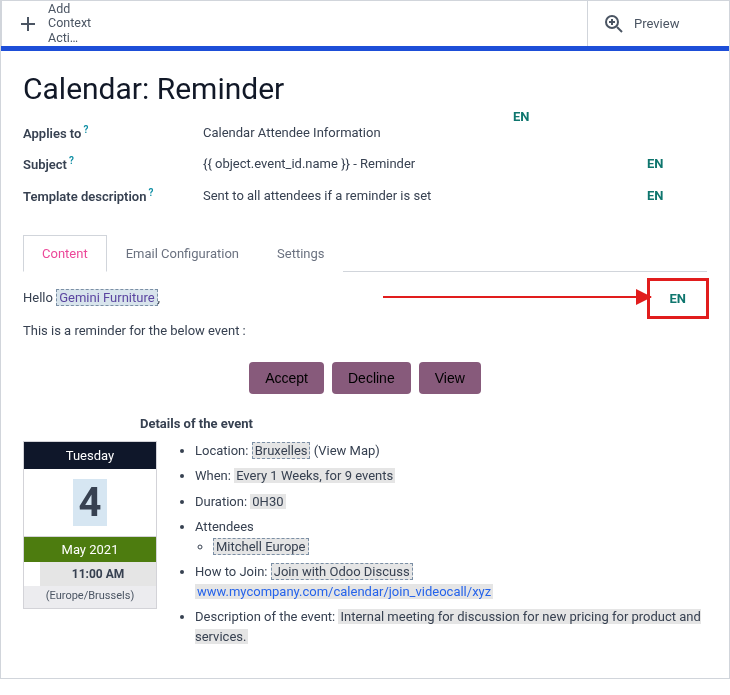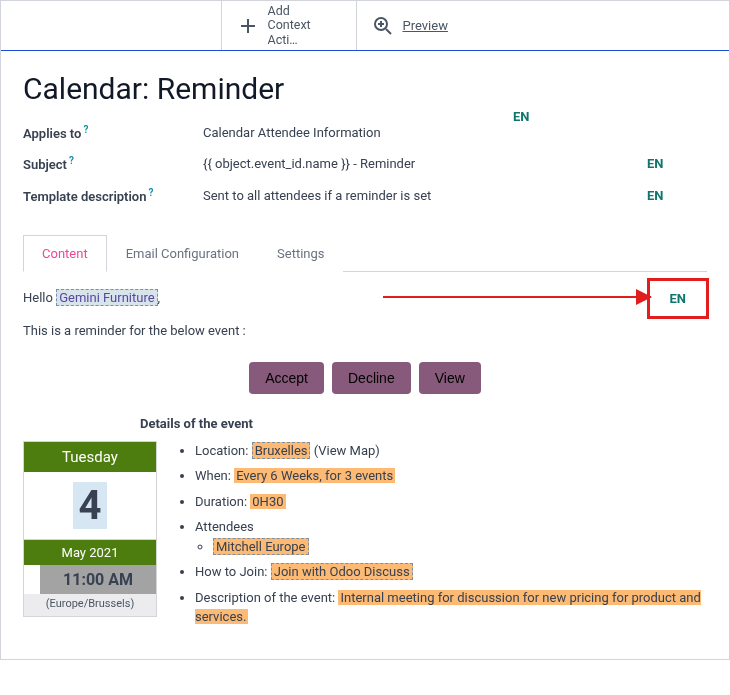--- a/index.html
+++ b/index.html
@@ -8,35 +8,35 @@
     font-family: -apple-system, BlinkMacSystemFont, "Segoe UI", Roboto, "Helvetica Neue", Arial, sans-serif;
     font-size: 13px;
     color: #374151;
     background: #fff;
     width: 730px;
   }
   .frame { border: 1px solid #d1d5db; width: 730px; }
   
   .top-toolbar {
     display: flex;
-    justify-content: center;
-    border-bottom: 1px solid #1d4ed8;
+    justify-content: space-between;
+    border-bottom: 5px solid #1d4ed8;
     height: 50px;
   }
   .tb-cell {
     border-left: 1px solid #d1d5db;
     display: flex;
     align-items: center;
     padding: 0 16px;
     gap: 10px;
     color: #4b5563;
     cursor: pointer;
   }
   .tb-cell.add { width: 135px; }
-  .tb-cell.preview { width: 154px; text-decoration: underline; }
+  .tb-cell.preview { width: 142px; }
   .tb-label-lines { display: flex; flex-direction: column; line-height: 1.15; font-size: 12.5px; }
   .tb-add-svg, .tb-preview-svg { flex-shrink: 0; }
 
   .content-area { padding: 18px 22px 26px 22px; }
 
   .name-label { font-size: 13px; color: #374151; }
   .sup-help { color: #0c8da3; font-size: 10px; vertical-align: super; margin-left: 2px; font-weight: 600; }
   .name-value {
     font-size: 30px;
     color: #111827;
@@ -67,21 +67,21 @@
   .tab.active {
     border-color: #d1d5db;
     border-bottom: 1px solid #fff;
     color: #ec4899;
   }
 
   .body-area { padding: 18px 0 0 0; position: relative; }
   .hello-line { margin-bottom: 18px; }
   .reminder-line { margin-bottom: 24px; }
   .dyn { background: #d8e4ec; border: 1px dashed #7b8fa5; padding: 0 2px; color: #5b45a0; }
-  .dyn2 { background: #fdba74; padding: 0 2px; color: #374151; }
+  .dyn2 { background: #e5e5e5; padding: 0 2px; color: #374151; }
   .dotted { border: 1px dashed #7b8fa5; padding: 0 2px; }
 
   .en-corner {
     position: absolute;
     right: -2px;
     top: 6px;
     border: 3px solid #e11d1d;
     padding: 10px 20px;
     color: #0f766e;
     font-weight: 700;
@@ -113,25 +113,25 @@
     font-size: 14px;
     cursor: pointer;
     border: none;
     text-align: right;
   }
 
   .details-heading { font-weight: 700; margin-left: 117px; margin-bottom: 10px; }
 
   .details-flex { display: flex; gap: 20px; align-items: flex-start; }
   .cal-widget { width: 134px; text-align: center; border: 1px solid #d3d3d8; }
-  .cal-dow { background: #4d7c0f; color: #fff; padding: 6px 4px; font-size: 15px; }
+  .cal-dow { background: #0f172a; color: #fff; padding: 6px 4px; font-size: 13px; }
   .cal-day { font-size: 40px; font-weight: 700; padding: 10px 0; border-bottom: 1px solid #d3d3d8; }
   .cal-day span { background: #d6e6f2; padding: 0 6px; }
   .cal-month { background: #4d7c0f; color: #fff; padding: 5px 0; font-size: 13px; }
-  .cal-time { background: #a3a3a3; padding: 5px 0; font-weight: 700; font-size: 16px; margin-left: 16px; }
+  .cal-time { background: #e5e5e5; padding: 5px 0; font-weight: 700; font-size: 12px; margin-left: 16px; }
   .cal-tz { background: #ececef; padding: 3px 0 6px 0; font-size: 11px; color: #4b5563; }
 
   .details-list { flex: 1; }
   .details-list ul { margin: 0; padding-left: 18px; }
   .details-list li { margin-bottom: 6px; line-height: 1.5; }
   .sublist { list-style: circle; padding-left: 24px; }
   .linkish { color: #2563eb; }
 </style>
 </head>
 <body>
@@ -215,28 +215,28 @@
           <div class="cal-dow">Tuesday</div>
           <div class="cal-day"><span>4</span></div>
           <div class="cal-month">May 2021</div>
           <div class="cal-time">11:00 AM</div>
           <div class="cal-tz">(Europe/Brussels)</div>
         </div>
 
         <div class="details-list">
           <ul>
             <li><span>Location: </span><span class="dyn2 dotted">Bruxelles</span><span> (View Map)</span></li>
-            <li><span>When: </span><span class="dyn2">Every 6 Weeks, for 3 events</span></li>
+            <li><span>When: </span><span class="dyn2">Every 1 Weeks, for 9 events</span></li>
             <li><span>Duration: </span><span class="dyn2">0H30</span></li>
             <li><span>Attendees</span>
               <ul class="sublist">
                 <li><span class="dyn2 dotted">Mitchell Europe</span></li>
               </ul>
             </li>
-            <li><span>How to Join: </span><span class="dyn2 dotted">Join with Odoo Discuss</span><br></li>
+            <li><span>How to Join: </span><span class="dyn2 dotted">Join with Odoo Discuss</span><br><span class="dyn2 linkish">www.mycompany.com/calendar/join_videocall/xyz</span></li>
             <li><span>Description of the event: </span><span class="dyn2">Internal meeting for discussion for new pricing for product and services.</span></li>
           </ul>
         </div>
       </div>
 
     </div>
 
   </div>
 </div>
 

